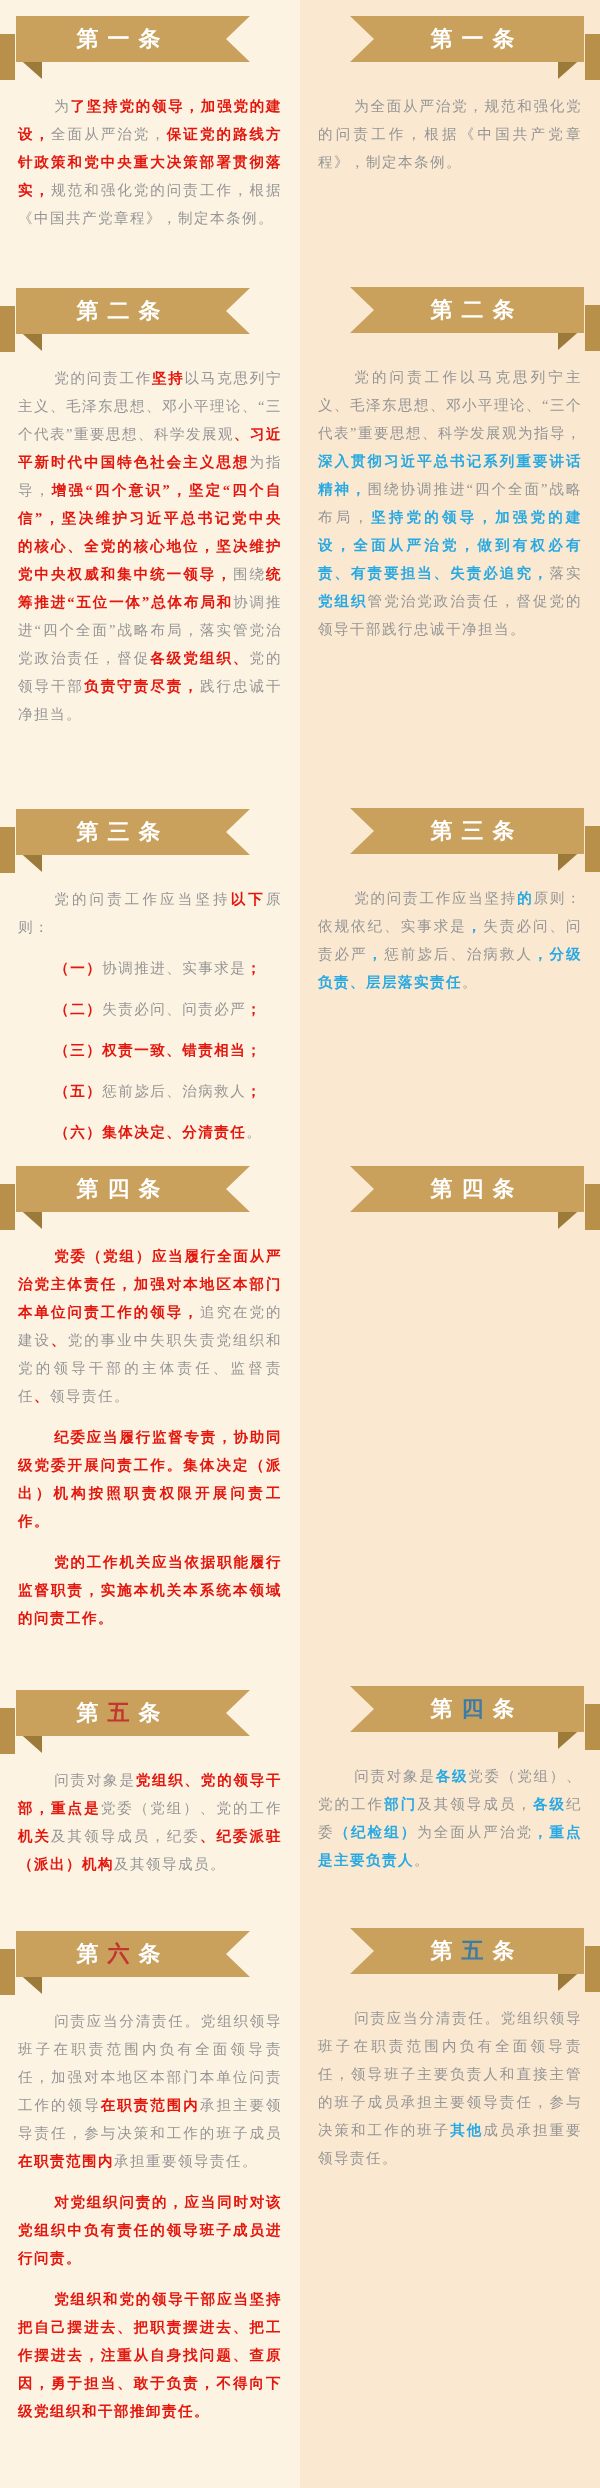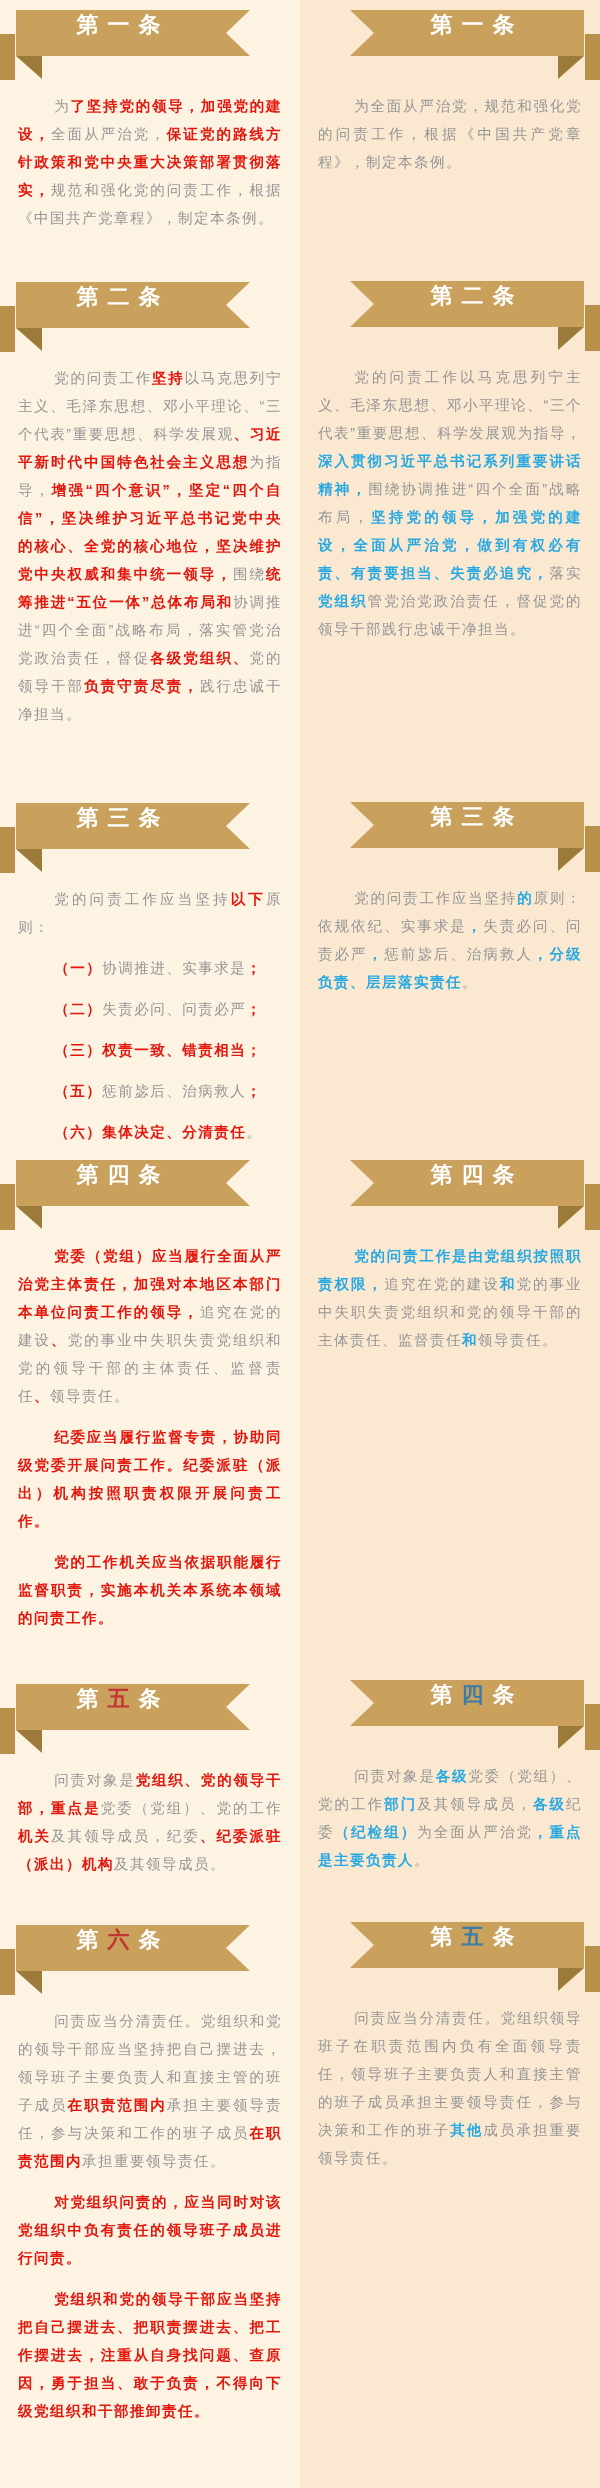--- a/index.html
+++ b/index.html
@@ -9,42 +9,42 @@
   #col-bg-left{left:0;background:var(--bg-left);}
   #col-bg-right{left:300px;background:var(--bg-right);}
 
   .article{position:absolute;width:300px;}
   .article.left{left:0;}
   .article.right{left:300px;}
 
   
   .ribbon{position:relative;height:72px;margin-bottom:10px;}
   .ribbon .bar{
-    position:absolute;top:0;height:46px;width:234px;
+    position:absolute;top:6px;height:46px;width:234px;
     background:var(--ribbon);
-    display:flex;justify-content:center;
+    display:flex;align-items:center;justify-content:center;
     font-family:"Liberation Serif","DejaVu Serif",serif;
     font-weight:bold;font-size:22px;letter-spacing:9px;color:#ffffff;
   }
   .left .bar{left:16px;clip-path:polygon(0 0,100% 0,calc(100% - 24px) 50%,100% 100%,0 100%);padding-right:20px;box-sizing:border-box;}
   .right .bar{left:50px;clip-path:polygon(0 0,100% 0,100% 100%,0 100%,24px 50%);padding-left:20px;box-sizing:border-box;}
   .ribbon .tail{position:absolute;top:24px;width:15px;height:46px;background:var(--ribbon-tail);}
   .left .tail{left:0;}
   .right .tail{right:0;}
   .ribbon .fold{position:absolute;top:46px;width:26px;height:23px;background:var(--ribbon-fold);}
   .left .fold{left:16px;clip-path:polygon(0 0,100% 0,100% 100%);}
   .right .fold{right:16px;clip-path:polygon(0 0,100% 0,0 100%);}
   .bar .chg-left{color:var(--chg-left);}
   .bar .chg-right{color:var(--chg-right);}
 
   
   .body-text{padding:0 18px;}
   .para{margin:13px 0;font-size:14.5px;line-height:28px;letter-spacing:1.5px;
         text-indent:2.5em;color:var(--muted);text-align:justify;}
-  .para:first-child{margin-top:8px;}
+  .para:first-child{margin-top:8px;font-family:Liberation Serif, serif;}
   .seg{color:var(--muted);}
   .left .seg.hl{color:var(--hl-left);font-weight:bold;}
   .right .seg.hl{color:var(--hl-right);font-weight:bold;}
 </style>
 </head>
 <body>
 
 <div id="stage">
   <div class="col-bg" id="col-bg-left"></div>
   <div class="col-bg" id="col-bg-right"></div>
@@ -93,21 +93,21 @@
       <section class="article left" style="top: 1160px;">
         <div class="ribbon">
           <div class="tail"></div>
           <div class="fold"></div>
           <div class="bar">
             <span>第四条</span>
           </div>
         </div>
         <div class="body-text">
           <p class="para"><span class="seg hl">党委（党组）应当履行全面从严治党主体责任，加强对本地区本部门本单位问责工作的领导，</span><span class="seg">追究在党的建设</span><span class="seg hl">、</span><span class="seg">党的事业中失职失责党组织和党的领导干部的主体责任、监督责任</span><span class="seg hl">、</span><span class="seg">领导责任。</span></p>
-          <p class="para"><span class="seg hl">纪委应当履行监督专责，协助同级党委开展问责工作。纪委派驻（派出）机构按照职责权限开展问责工作。</span></p>
+          <p class="para"><span class="seg hl">纪委应当履行监督专责，协助同级党委开展问责工作。集体决定（派出）机构按照职责权限开展问责工作。</span></p>
           <p class="para"><span class="seg hl">党的工作机关应当依据职能履行监督职责，实施本机关本系统本领域的问责工作。</span></p>
         </div>
       </section>
       <section class="article left" style="top: 1684px;">
         <div class="ribbon">
           <div class="tail"></div>
           <div class="fold"></div>
           <div class="bar">
             <span>第</span>
             <span class="chg-left">五</span>
@@ -122,21 +122,21 @@
         <div class="ribbon">
           <div class="tail"></div>
           <div class="fold"></div>
           <div class="bar">
             <span>第</span>
             <span class="chg-left">六</span>
             <span>条</span>
           </div>
         </div>
         <div class="body-text">
-          <p class="para"><span class="seg">问责应当分清责任。党组织和党的领导干部应当坚持把自己摆进去，领导班子主要负责人和直接主管的班子成员</span><span class="seg hl">在职责范围内</span><span class="seg">承担主要领导责任，参与决策和工作的班子成员</span><span class="seg hl">在职责范围内</span><span class="seg">承担重要领导责任。</span></p>
+          <p class="para"><span class="seg">问责应当分清责任。党组织领导班子在职责范围内负有全面领导责任，加强对本地区本部门本单位问责工作的领导</span><span class="seg hl">在职责范围内</span><span class="seg">承担主要领导责任，参与决策和工作的班子成员</span><span class="seg hl">在职责范围内</span><span class="seg">承担重要领导责任。</span></p>
           <p class="para"><span class="seg hl">对党组织问责的，应当同时对该党组织中负有责任的领导班子成员进行问责。</span></p>
           <p class="para"><span class="seg hl">党组织和党的领导干部应当坚持把自己摆进去、把职责摆进去、把工作摆进去，注重从自身找问题、查原因，勇于担当、敢于负责，不得向下级党组织和干部推卸责任。</span></p>
         </div>
       </section>
     </div>
   <div id="col-right-root">
       <section class="article right" style="top: 10px;">
         <div class="ribbon">
           <div class="tail"></div>
           <div class="fold"></div>
@@ -173,23 +173,20 @@
         </div>
       </section>
       <section class="article right" style="top: 1160px;">
         <div class="ribbon">
           <div class="tail"></div>
           <div class="fold"></div>
           <div class="bar">
             <span>第四条</span>
           </div>
         </div>
-        <div class="body-text">
-          <p class="para"><span class="seg hl">党的问责工作是由党组织按照职责权限，</span><span class="seg">追究在党的建设</span><span class="seg hl">和</span><span class="seg">党的事业中失职失责党组织和党的领导干部的主体责任、监督责任</span><span class="seg hl">和</span><span class="seg">领导责任。</span></p>
-        </div>
       </section>
       <section class="article right" style="top: 1680px;">
         <div class="ribbon">
           <div class="tail"></div>
           <div class="fold"></div>
           <div class="bar">
             <span>第</span>
             <span class="chg-right">四</span>
             <span>条</span>
           </div>

